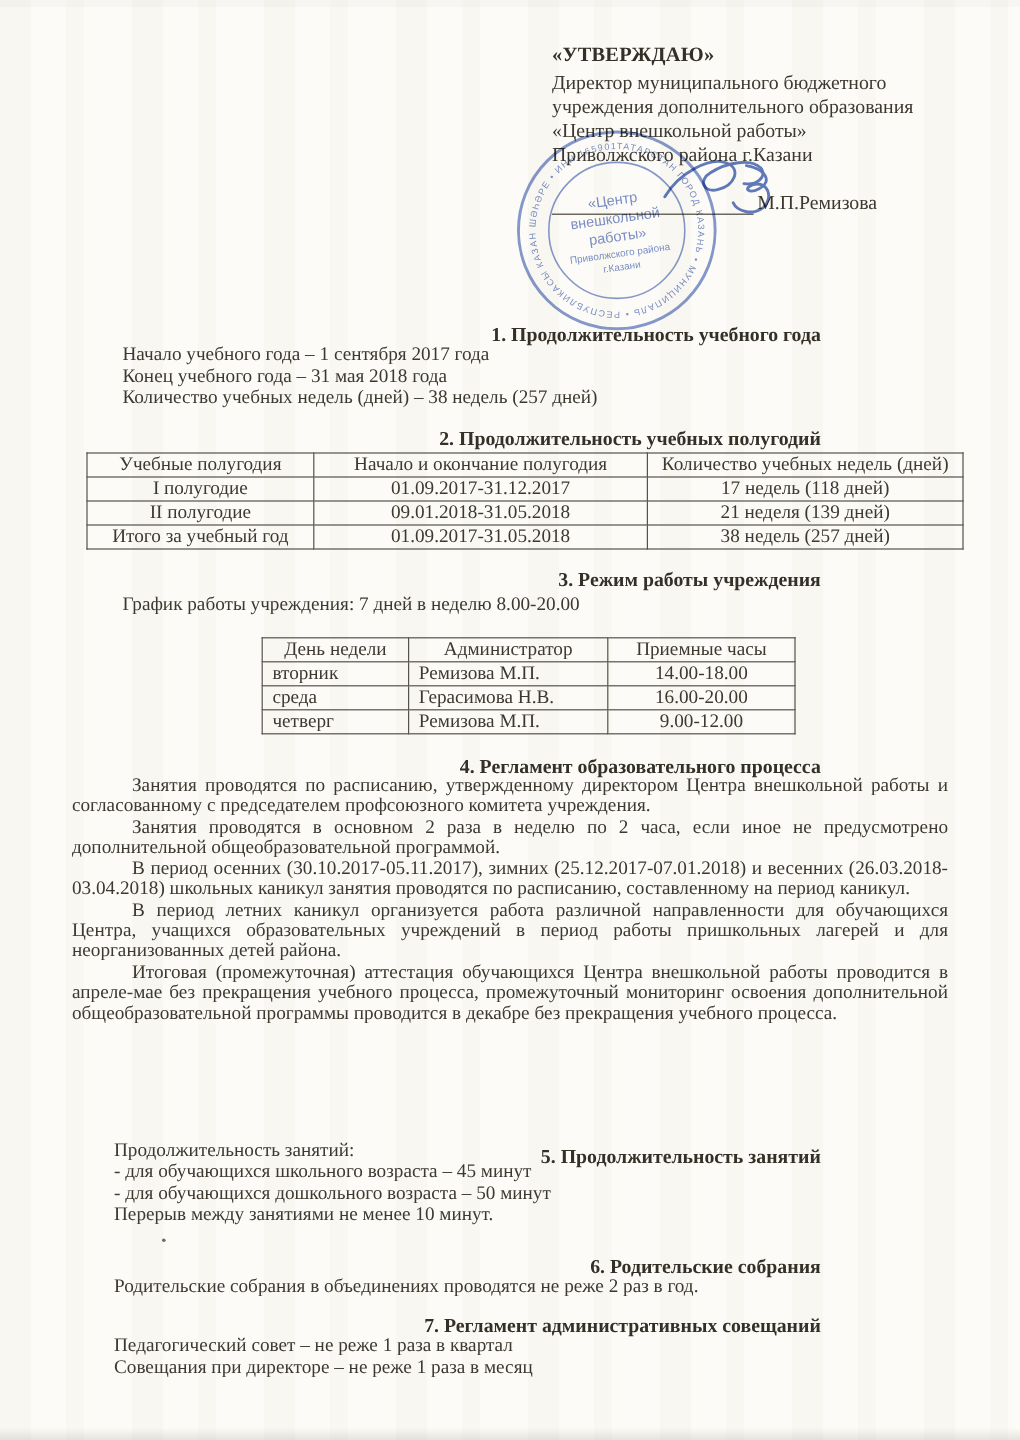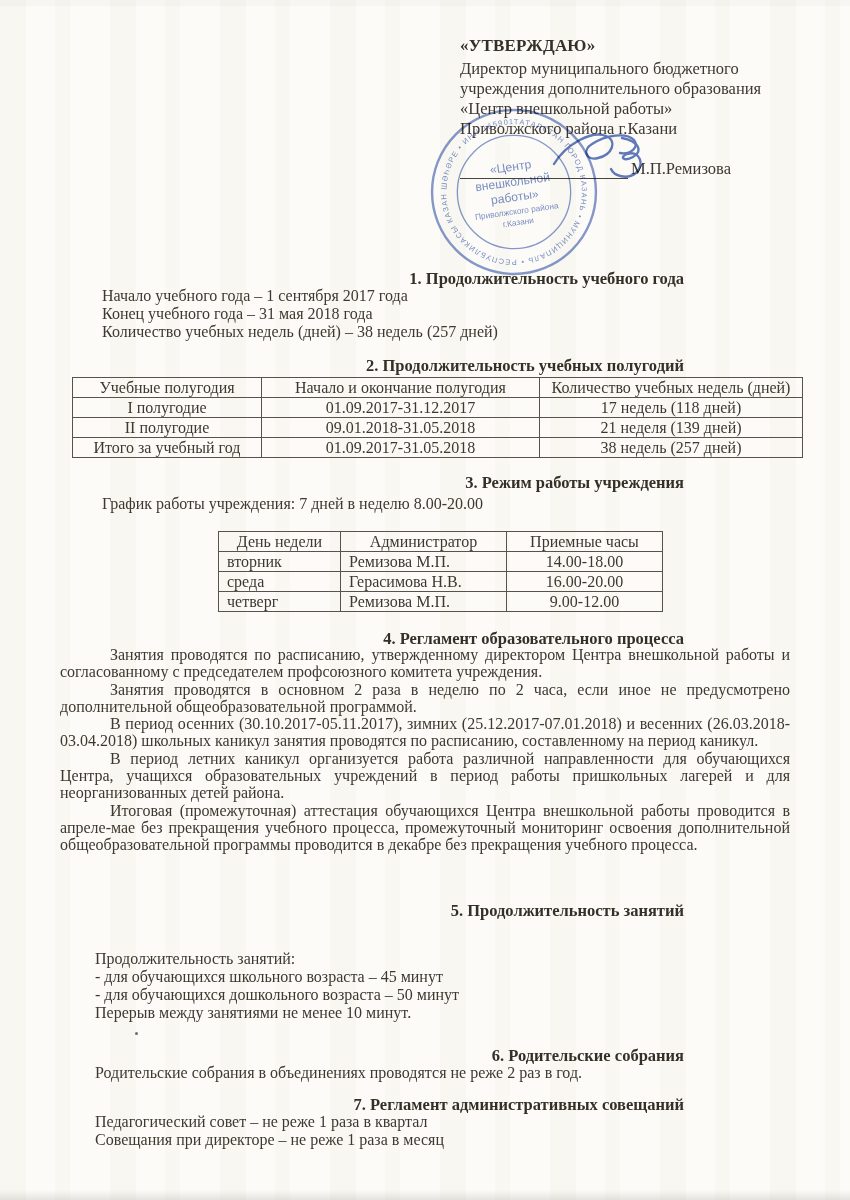--- a/index.html
+++ b/index.html
@@ -175,21 +175,21 @@
 
   <div class="abs sec-h" style="top:629px">4. Регламент образовательного процесса</div>
   <div class="abs paras">
     <p>Занятия проводятся по расписанию, утвержденному директором Центра внешкольной работы и согласованному с председателем профсоюзного комитета учреждения.</p>
     <p>Занятия проводятся в основном 2 раза в неделю по 2 часа, если иное не предусмотрено дополнительной общеобразовательной программой.</p>
     <p>В период осенних (30.10.2017-05.11.2017), зимних (25.12.2017-07.01.2018) и весенних (26.03.2018-03.04.2018) школьных каникул занятия проводятся по расписанию, составленному на период каникул.</p>
     <p>В период летних каникул организуется работа различной направленности для обучающихся Центра, учащихся образовательных учреждений в период работы пришкольных лагерей и для неорганизованных детей района.</p>
     <p>Итоговая (промежуточная) аттестация обучающихся Центра внешкольной работы проводится в апреле-мае без прекращения учебного процесса, промежуточный мониторинг освоения дополнительной общеобразовательной программы проводится в декабре без прекращения учебного процесса.</p>
   </div>
 
-  <div class="abs sec-h" style="top:901px">5. Продолжительность занятий</div>
+  <div class="abs sec-h" style="top:954px">5. Продолжительность занятий</div>
   <div class="abs lines" style="left:95px;top:950px">
     <div>Продолжительность занятий:</div>
     <div>- для обучающихся школьного возраста – 45 минут</div>
     <div>- для обучающихся дошкольного возраста – 50 минут</div>
     <div>Перерыв между занятиями не менее 10 минут.</div>
   </div>
   <div class="abs speck"></div>
 
   <div class="abs sec-h" style="top:1046px">6. Родительские собрания</div>
   <div class="abs lines" style="left:95px;top:1064px">

